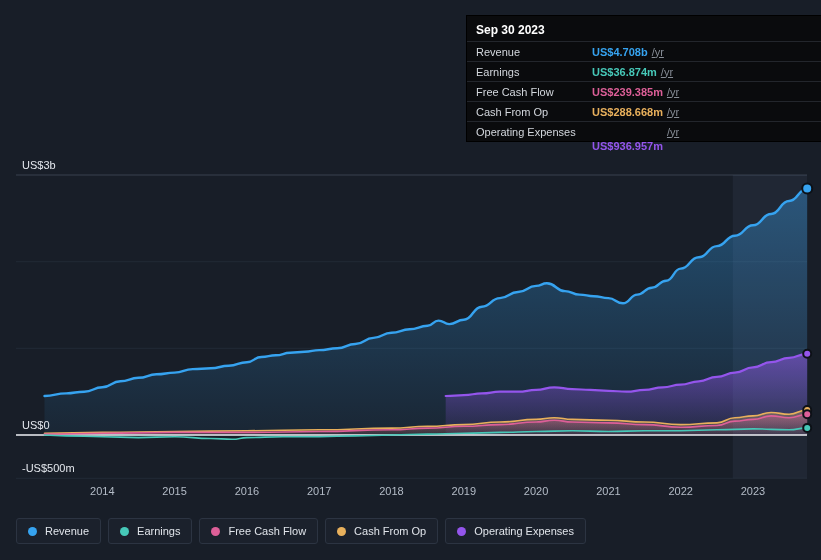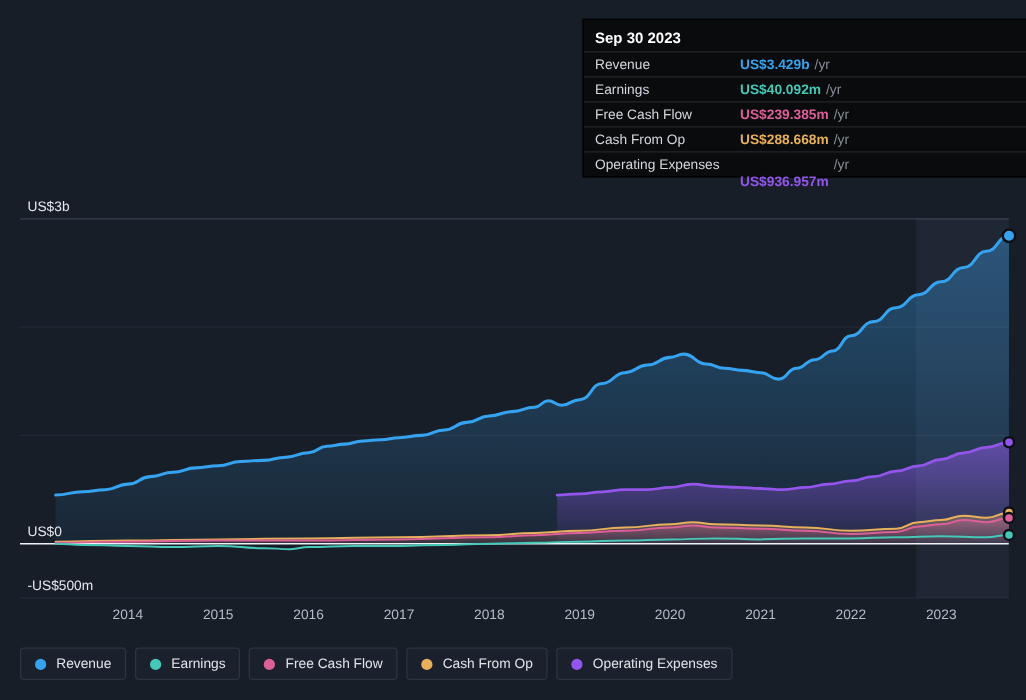--- a/index.html
+++ b/index.html
@@ -19,21 +19,21 @@
     background:#0a0b0d;border:1px solid #000;box-sizing:border-box;z-index:5;
   }
   .tooltip-title{padding:7px 9px 4px;font-size:12px;font-weight:bold;color:#ffffff;}
   .t-row{
     display:flex;align-items:center;height:19px;padding:0 9px;
     border-top:1px solid #23262c;font-size:11px;
   }
   .t-row.no-divider{border-top:none;}
   .t-row .lbl{width:116px;flex:none;color:#d3d7dd;}
   .t-row .val{font-weight:bold;}
-  .t-row .unit{color:#878d96;margin-left:4px;}
+  .t-row .unit{color:#878d96;margin-left:4px;text-decoration:underline;}
 
   
   .legend{position:absolute;left:16px;top:518px;display:flex;gap:7px;}
   .chip{
     display:flex;align-items:center;gap:8px;
     background:#1b212c;border:1px solid #2c3442;border-radius:3px;
     padding:6px 11px;font-size:11px;color:#e0e4ea;cursor:pointer;
   }
   .dot{width:9px;height:9px;border-radius:50%;flex:none;}
 </style>
@@ -100,27 +100,27 @@
         <text class="xlab" x="680.7" y="495" text-anchor="middle">2022</text>
         <text class="xlab" x="753.0" y="495" text-anchor="middle">2023</text>
       </g>
     </svg>
 
   <div class="tooltip">
     <div class="tooltip-title">Sep 30 2023</div>
 
     <div class="t-row">
       <span class="lbl">Revenue</span>
-      <span class="val" style="color: rgb(54, 163, 240);">US$3.429b</span>
+      <span class="val" style="color: rgb(54, 163, 240);">US$4.708b</span>
       <span class="unit">/yr</span>
     </div>
 
     <div class="t-row">
       <span class="lbl">Earnings</span>
-      <span class="val" style="color: rgb(70, 200, 184);">US$40.092m</span>
+      <span class="val" style="color: rgb(70, 200, 184);">US$36.874m</span>
       <span class="unit">/yr</span>
     </div>
 
 
     <div class="t-row">
       <span class="lbl">Free Cash Flow</span>
       <span class="val" style="color: rgb(221, 95, 152);">US$239.385m</span>
       <span class="unit">/yr</span>
     </div>
 

